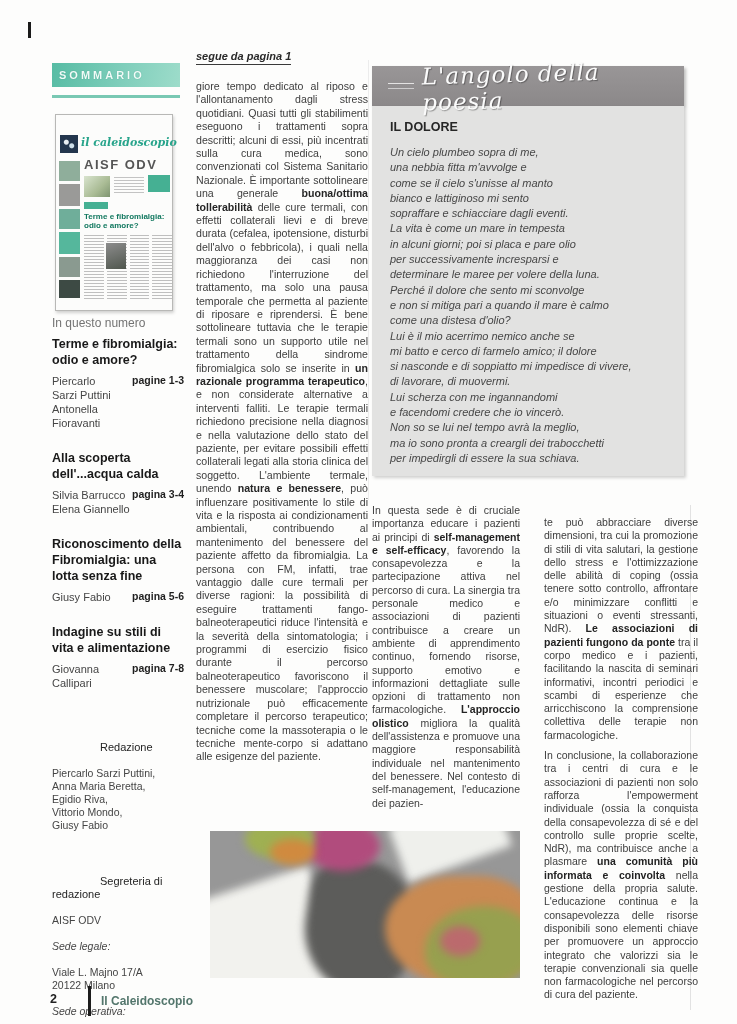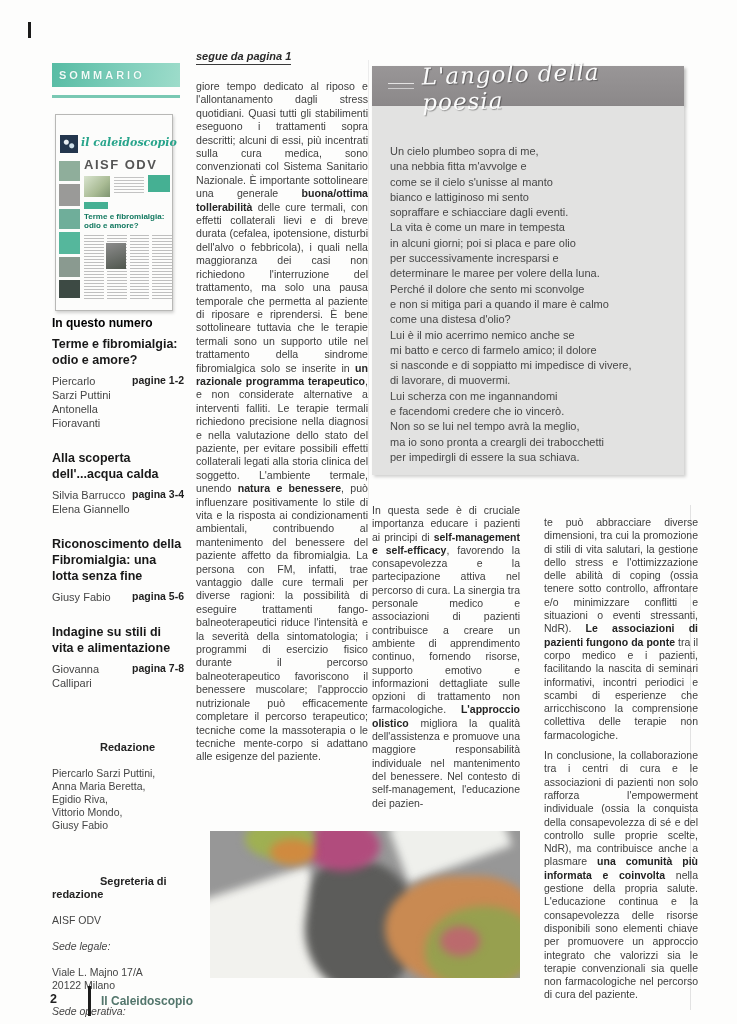--- a/index.html
+++ b/index.html
@@ -61,28 +61,28 @@
     font-size:8px; line-height:9px; font-weight:bold; color:#11785f;
   }
   .cover .fakecols { position:absolute; left:28px; top:120px; width:88px; height:66px;
     display:flex; gap:3px; }
   .cover .fakecols div { flex:1;
     background:repeating-linear-gradient(#bfbfbf 0 1px, transparent 1px 3px); }
   .cover .fakeimg { position:absolute; left:50px; top:128px; width:20px; height:26px;
     background:linear-gradient(160deg,#8c8c8c,#4f564d); }
 
   .sidebar-list { left:52px; top:316px; width:132px; }
-  .sb-heading { font-size:12px; font-weight:bold; color:#000000; }
+  .sb-heading { font-size:12px; font-weight:normal; color:#737373; }
   .sb-title { font-size:12.5px; line-height:16px; font-weight:bold; color:#191919; margin-top:6px; }
   .sb-row { display:flex; justify-content:space-between; margin-top:6px; }
   .sb-authors { font-size:11px; line-height:14px; color:#454545; white-space:pre-line; }
   .sb-pages { font-size:10.5px; font-weight:bold; color:#1f1f1f; white-space:nowrap; }
   .sb-gap { margin-top:20px; }
   .sb-block { font-size:10.5px; line-height:13px; color:#454545; white-space:pre-line; }
-  .sb-block .bh { font-size:11px; font-weight:bold; color:#242424;padding-left:48px; }
+  .sb-block .bh { font-size:11px; font-weight:normal; color:#242424;padding-left:48px; }
   .ital { font-style:italic; }
   .redazione { margin-top:38px; }
   .segreteria { margin-top:30px; }
 
   
   .mid-col { left:196px; top:46px; width:172px; }
   .segue {
     display:inline-block; font-size:11px; font-weight:bold; font-style:italic;
     color:#2a2a2a; border-bottom:1.5px solid #3a3a3a; padding-bottom:2px;
   }
@@ -105,21 +105,21 @@
     border-bottom:1px solid rgba(255,255,255,.55);
   }
   .poetry-title {
     font-family:"DejaVu Serif", serif; font-style:italic; font-size:23px;
     color:#fbfbfb; letter-spacing:1px; transform:rotate(-1.5deg);
     text-shadow:1px 1px 1px rgba(0,0,0,.35);
   }
   .poetry-body { background:#e2e2e1; padding:14px 16px 10px 18px; box-shadow:2px 2px 3px rgba(0,0,0,.18); }
   .poem-title { font-size:12.5px; font-weight:bold; color:#262626; }
   .poem {
-    margin-top:24px; font-size:11px; line-height:15.3px; 
+    margin-top:11px; font-size:11px; line-height:15.3px; font-style:italic;
     color:#474747; white-space:pre-line;
   }
   .poem-author { margin-top:4px; text-align:right; font-size:10px; color:#555; }
 
   
   .col-a { left:372px; top:504px; width:148px; }
   .col-b { left:544px; top:516px; width:154px; }
   .col-text { font-size:10.5px; line-height:13.3px; text-align:justify; color:#3d3d3d; }
   .col-text b { color:#232323; }
   .col-text + .col-text { margin-top:7px; }
@@ -187,21 +187,21 @@
 
   <div class="abs sidebar-list">
     <div class="sb-heading">In questo numero</div>
 
     <div class="sb-title">Terme e fibromialgia: odio e amore?</div>
     <div class="sb-row">
       <div class="sb-authors">Piercarlo
 Sarzi Puttini
 Antonella
 Fioravanti</div>
-      <div class="sb-pages">pagine 1-2</div>
+      <div class="sb-pages">pagine 1-3</div>
     </div>
 
     <div class="sb-title sb-gap">Alla scoperta dell'...acqua calda</div>
     <div class="sb-row">
       <div class="sb-authors">Silvia Barrucco
 Elena Giannello</div>
       <div class="sb-pages">pagina 3-4</div>
     </div>
 
     <div class="sb-title sb-gap">Riconoscimento della Fibromialgia: una lotta senza fine</div>
@@ -245,20 +245,21 @@
       <span>giore tempo dedicato al riposo e l'allontanamento dagli stress quotidiani. Quasi tutti gli stabilimenti eseguono i trattamenti sopra descritti; alcuni di essi, più incentrati sulla cura medica, sono convenzionati col Sistema Sanitario Nazionale. È importante sottolineare una generale </span><b>buona/ottima tollerabilità</b><span> delle cure termali, con effetti collaterali lievi e di breve durata (cefalea, ipotensione, disturbi dell'alvo o febbricola), i quali nella maggioranza dei casi non richiedono l'interruzione del trattamento, ma solo una pausa temporale che permetta al paziente di riposare e riprendersi. È bene sottolineare tuttavia che le terapie termali sono un supporto utile nel trattamento della sindrome fibromialgica solo se inserite in </span><b>un razionale programma terapeutico</b><span>, e non considerate alternative a interventi falliti. Le terapie termali richiedono precisione nella diagnosi e nella valutazione dello stato del paziente, per evitare possibili effetti collaterali legati alla storia clinica del soggetto. L'ambiente termale, unendo </span><b>natura e benessere</b><span>, può influenzare positivamente lo stile di vita e la risposta ai condizionamenti ambientali, contribuendo al mantenimento del benessere del paziente affetto da fibromialgia. La persona con FM, infatti, trae vantaggio dalle cure termali per diverse ragioni: la possibilità di eseguire trattamenti fango-balneoterapeutici riduce l'intensità e la severità della sintomatologia; i programmi di esercizio fisico durante il percorso balneoterapeutico favoriscono il benessere muscolare; l'approccio nutrizionale può efficacemente completare il percorso terapeutico; tecniche come la massoterapia o le tecniche mente-corpo si adattano alle esigenze del paziente.</span>
     </div>
   </div>
 
   <div class="abs poetry">
     <div class="poetry-header">
       <span class="deco"></span>
       <span class="poetry-title">L'angolo della poesia</span>
     </div>
     <div class="poetry-body">
+      <div class="poem-title">IL DOLORE</div>
       <div class="poem">Un cielo plumbeo sopra di me,
 una nebbia fitta m'avvolge e
 come se il cielo s'unisse al manto
 bianco e lattiginoso mi sento
 sopraffare e schiacciare dagli eventi.
 La vita è come un mare in tempesta
 in alcuni giorni; poi si placa e pare olio
 per successivamente incresparsi e
 determinare le maree per volere della luna.
 Perché il dolore che sento mi sconvolge

